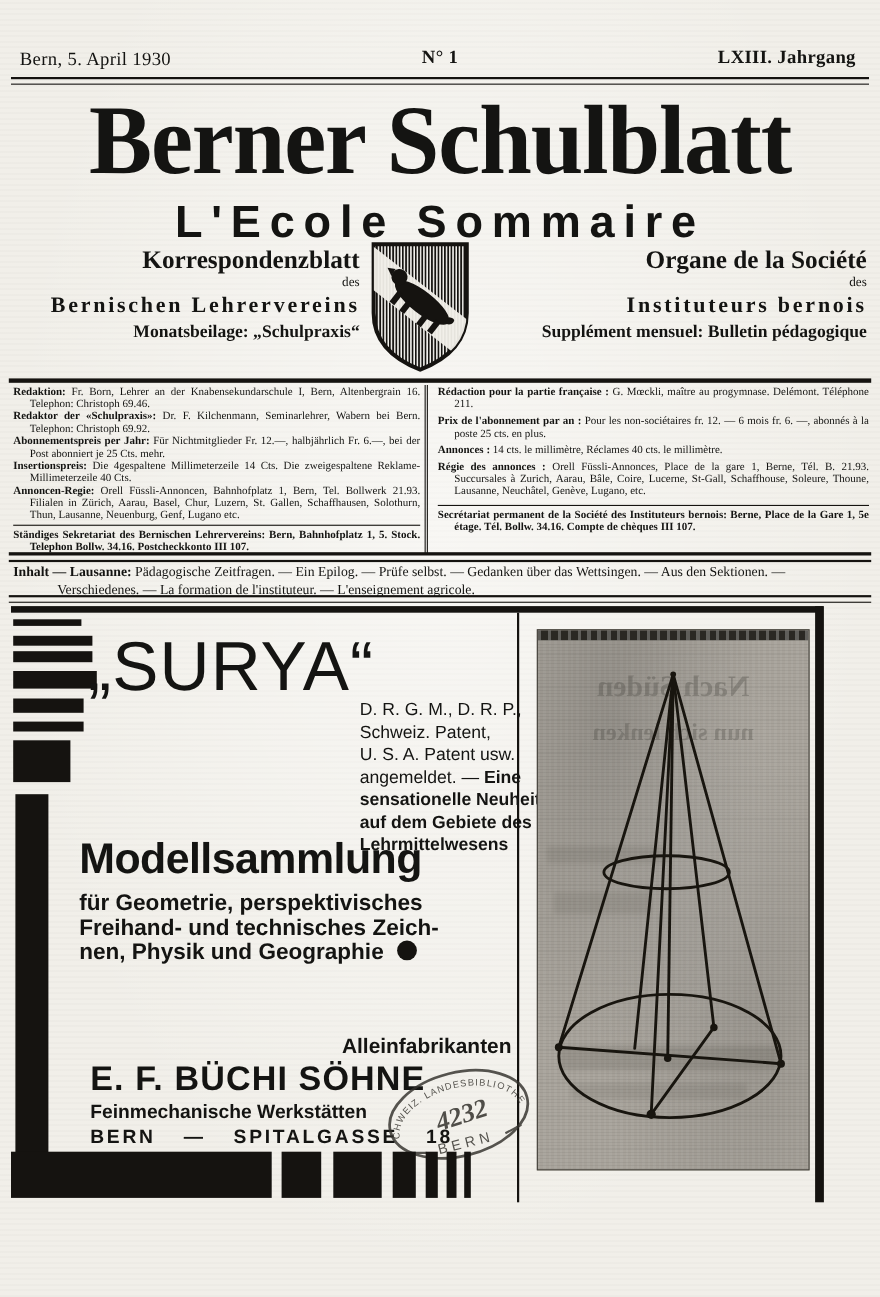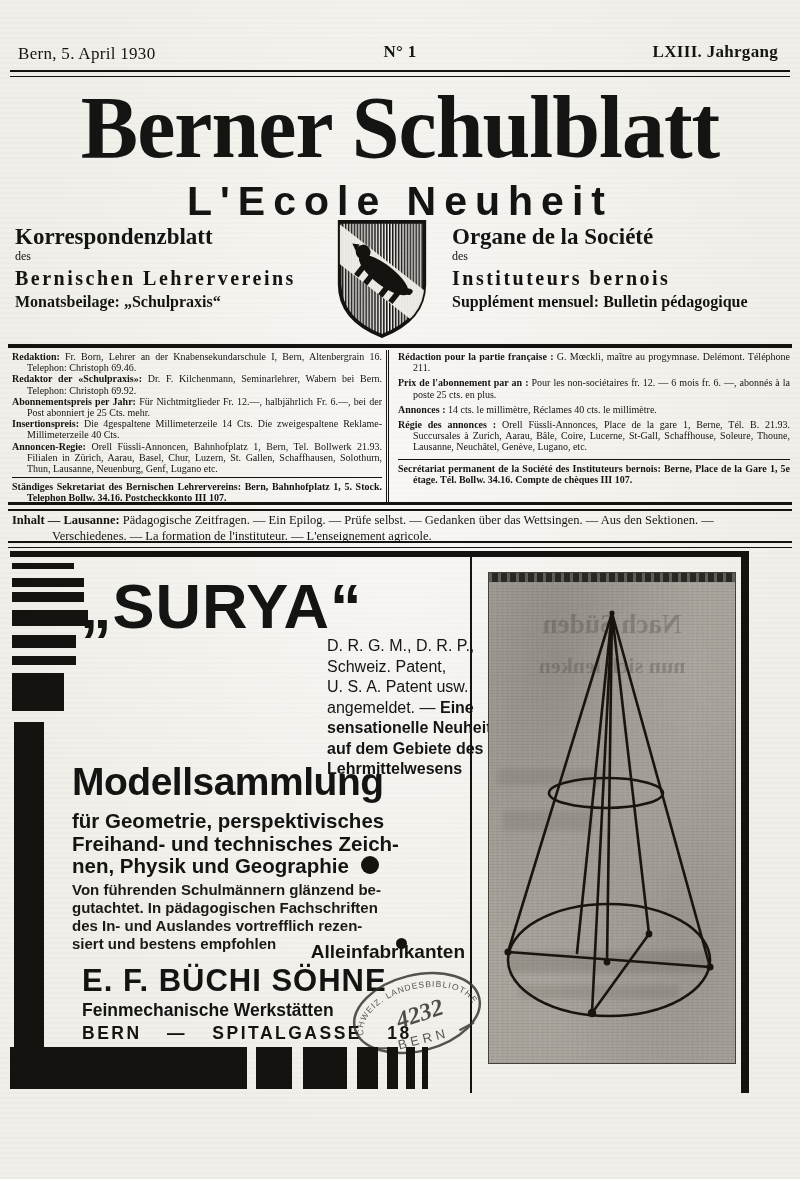--- a/index.html
+++ b/index.html
@@ -15,38 +15,38 @@
   .rule-thick{background:#151310;height:4px;}
   .rule-dbl-thick{border-top:3px solid #151310;border-bottom:2px solid #151310;height:4px;}
   .vdivider{width:1px;border-left:1px solid #151310;border-right:1px solid #151310;}
   
   .hdr{font-size:17px;letter-spacing:.3px;}
   .title-de{font-size:86px;font-weight:700;letter-spacing:-1px;line-height:1;
             font-family:"Liberation Serif",serif;transform:scaleY(1.04);}
   .title-fr{font-size:41px;font-weight:700;letter-spacing:8px;
             font-family:"Liberation Sans",sans-serif;}
   
-  .mastcol{text-align:left;font-weight:700;font-family:Liberation Serif, serif;}
+  .mastcol{text-align:right;font-weight:700;font-family:Liberation Serif, serif;}
   .m1{font-size:23px;line-height:1.1;}
   .m2{font-size:12px;font-weight:400;line-height:1.3;}
   .m3{font-size:20px;letter-spacing:2.5px;line-height:1.35;}
   .m4{font-size:13.5px;line-height:1.6;}
   .m5{font-size:16px;line-height:1.3;}
   
   .info{font-size:10px;line-height:11.2px;text-align:justify;}
   .info p{margin:0;padding-left:15px;text-indent:-15px;}
   .info p.gap{margin-top:4px;}
   .info b{font-weight:700;}
   .seccut{border:none;border-top:1.5px solid #151310;margin:3px 0 3px 0;}
   .secr{font-weight:700;}
   
   .contents{font-size:12.5px;line-height:15.5px;padding-left:40px;text-indent:-40px;}
   
   .sans{font-family:"Liberation Sans",sans-serif;}
-  .surya{font-size:63px;font-weight:700;letter-spacing:1px;line-height:1;text-align:center;}
+  .surya{font-size:63px;font-weight:400;letter-spacing:1px;line-height:1;text-align:center;}
   .patent{font-size:16px;line-height:20.5px;font-weight:400;white-space:pre-line;}
   .patent b{font-weight:700;}
   .modell{font-size:39px;font-weight:700;letter-spacing:-.5px;line-height:1;}
   .prodsub{font-size:20.5px;line-height:22.5px;font-weight:700;white-space:pre-line;}
   .review{font-size:15px;line-height:17px;font-weight:700;white-space:pre-line;color:#1c1a17;}
   .dot{display:inline-block;width:18px;height:18px;border-radius:50%;background:#151310;
        margin-left:12px;vertical-align:-1px;}
   .dot-sm{display:inline-block;width:11px;height:11px;border-radius:50%;background:#151310;
        margin-left:120px;vertical-align:0;}
   .allein{font-size:19px;font-weight:700;}
@@ -73,21 +73,21 @@
 <body>
 
 <div class="page">
 
   <div class="abs hdr" style="left:18px;top:44px;">Bern, 5. April 1930</div>
   <div class="abs hdr ctr" style="top:42px;font-weight:700;">N° 1</div>
   <div class="abs hdr" style="right:22px;top:42px;font-weight:700;">LXIII. Jahrgang</div>
   <div class="abs rule-double" style="left:10px;right:10px;top:70px;"></div>
 
   <div class="abs ctr title-de" style="top:84px;">Berner Schulblatt</div>
-  <div class="abs ctr title-fr" style="top:178px;">L'Ecole Neuheit</div>
+  <div class="abs ctr title-fr" style="top:178px;">L'Ecole Sommaire</div>
 
   <div class="abs mastcol" style="left:15px;top:224px;width:312px;">
     <div class="m1">Korrespondenzblatt</div>
     <div class="m2">des</div>
     <div class="m3">Bernischen Lehrervereins</div>
     <div class="m5">Monatsbeilage: „Schulpraxis“</div>
   </div>
 
   <div class="abs" style="left:336px;top:217px;width:92px;height:124px;">
     <svg width="92" height="124" viewBox="0 0 100 132">
@@ -178,26 +178,20 @@
 Lehrmittelwesens</b></div>
 
   <div class="abs sans modell" style="left:72px;top:762px;">Modellsammlung</div>
 
   <div class="abs sans" style="left:72px;top:810px;">
     <span class="prodsub">für Geometrie, perspektivisches
 Freihand- und technisches Zeich-
 nen, Physik und Geographie</span><span class="dot"></span>
   </div>
 
-  <div class="abs sans" style="left:72px;top:881px;">
-    <span class="review">Von führenden Schulmännern glänzend be-
-gutachtet. In pädagogischen Fachschriften
-des In- und Auslandes vortrefflich rezen-
-siert und bestens empfohlen</span><span class="dot-sm"></span>
-  </div>
 
   <div class="abs sans allein" style="left:0;width:465px;top:941px;text-align:right;">Alleinfabrikanten</div>
 
   <div class="abs sans company" style="left:82px;top:963px;">E. F. BÜCHI SÖHNE</div>
   <div class="abs sans compsub" style="left:82px;top:1000px;">Feinmechanische Werkstätten</div>
   <div class="abs sans compaddr" style="left:82px;top:1023px;">BERN — SPITALGASSE 18</div>
 
   <div class="abs stamp" style="left:350px;top:972px;width:134px;height:82px;">
     <svg width="134" height="82" viewBox="0 0 134 82">
       <defs>

